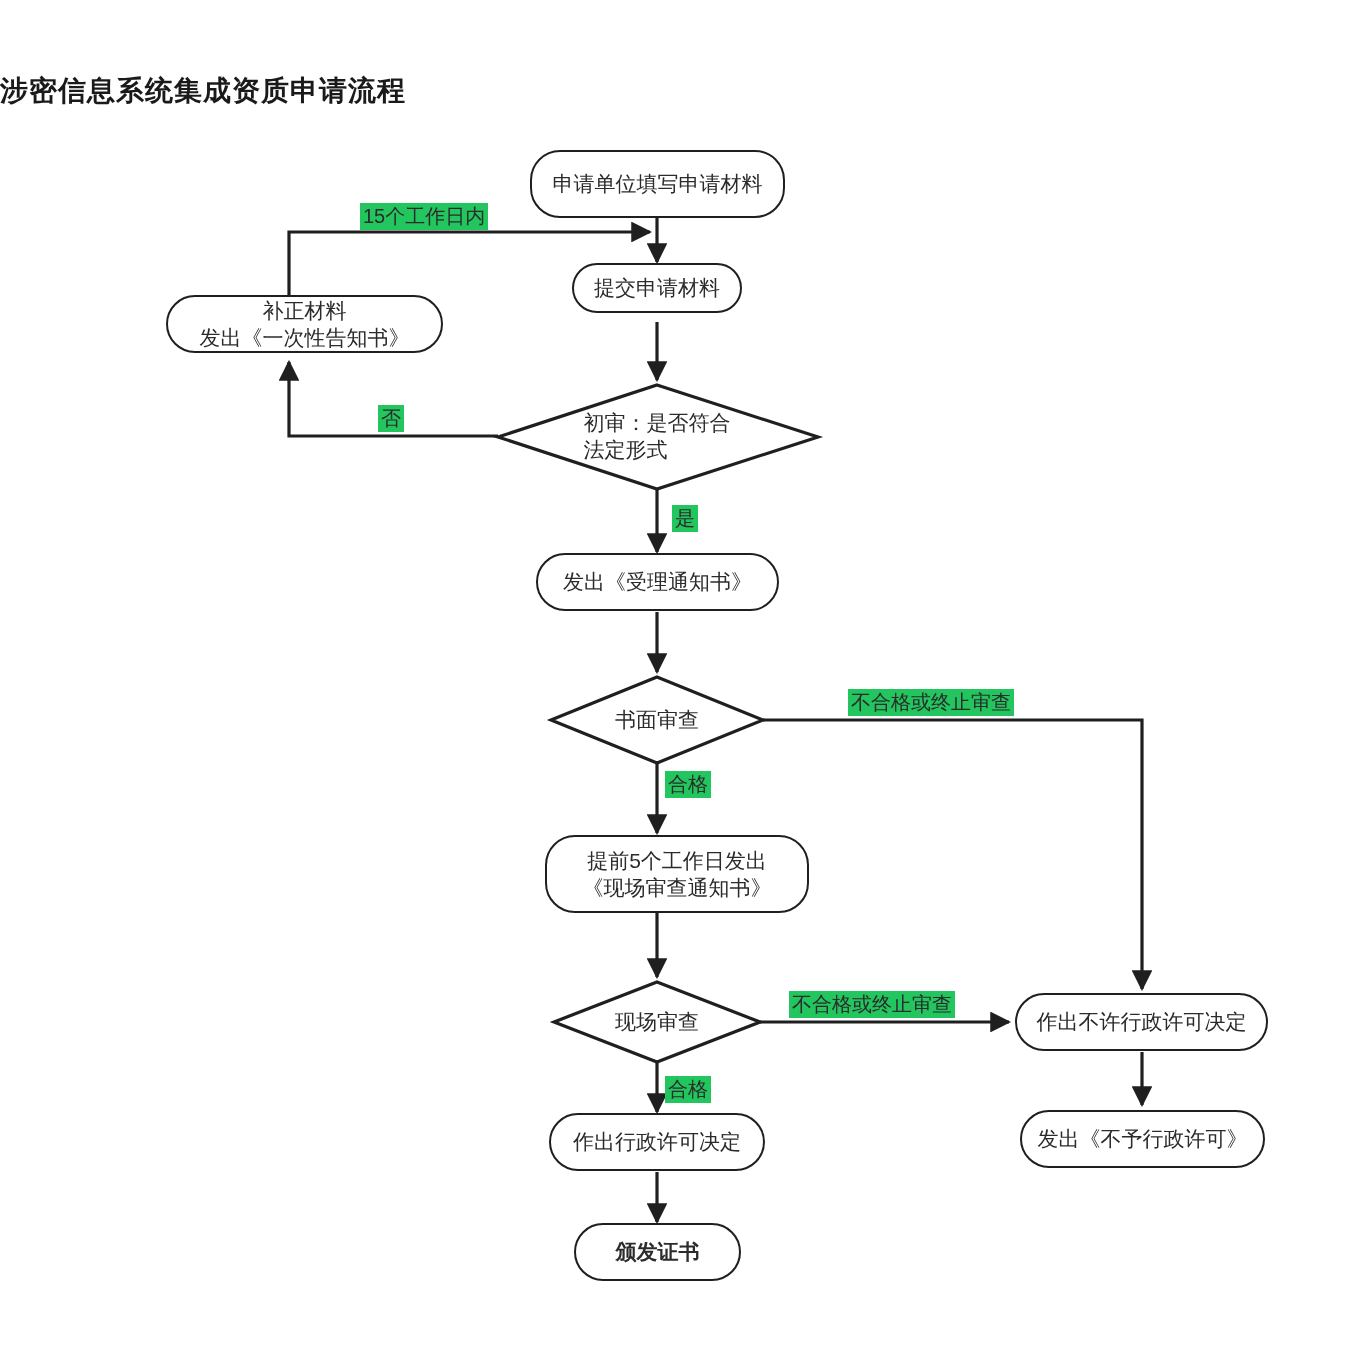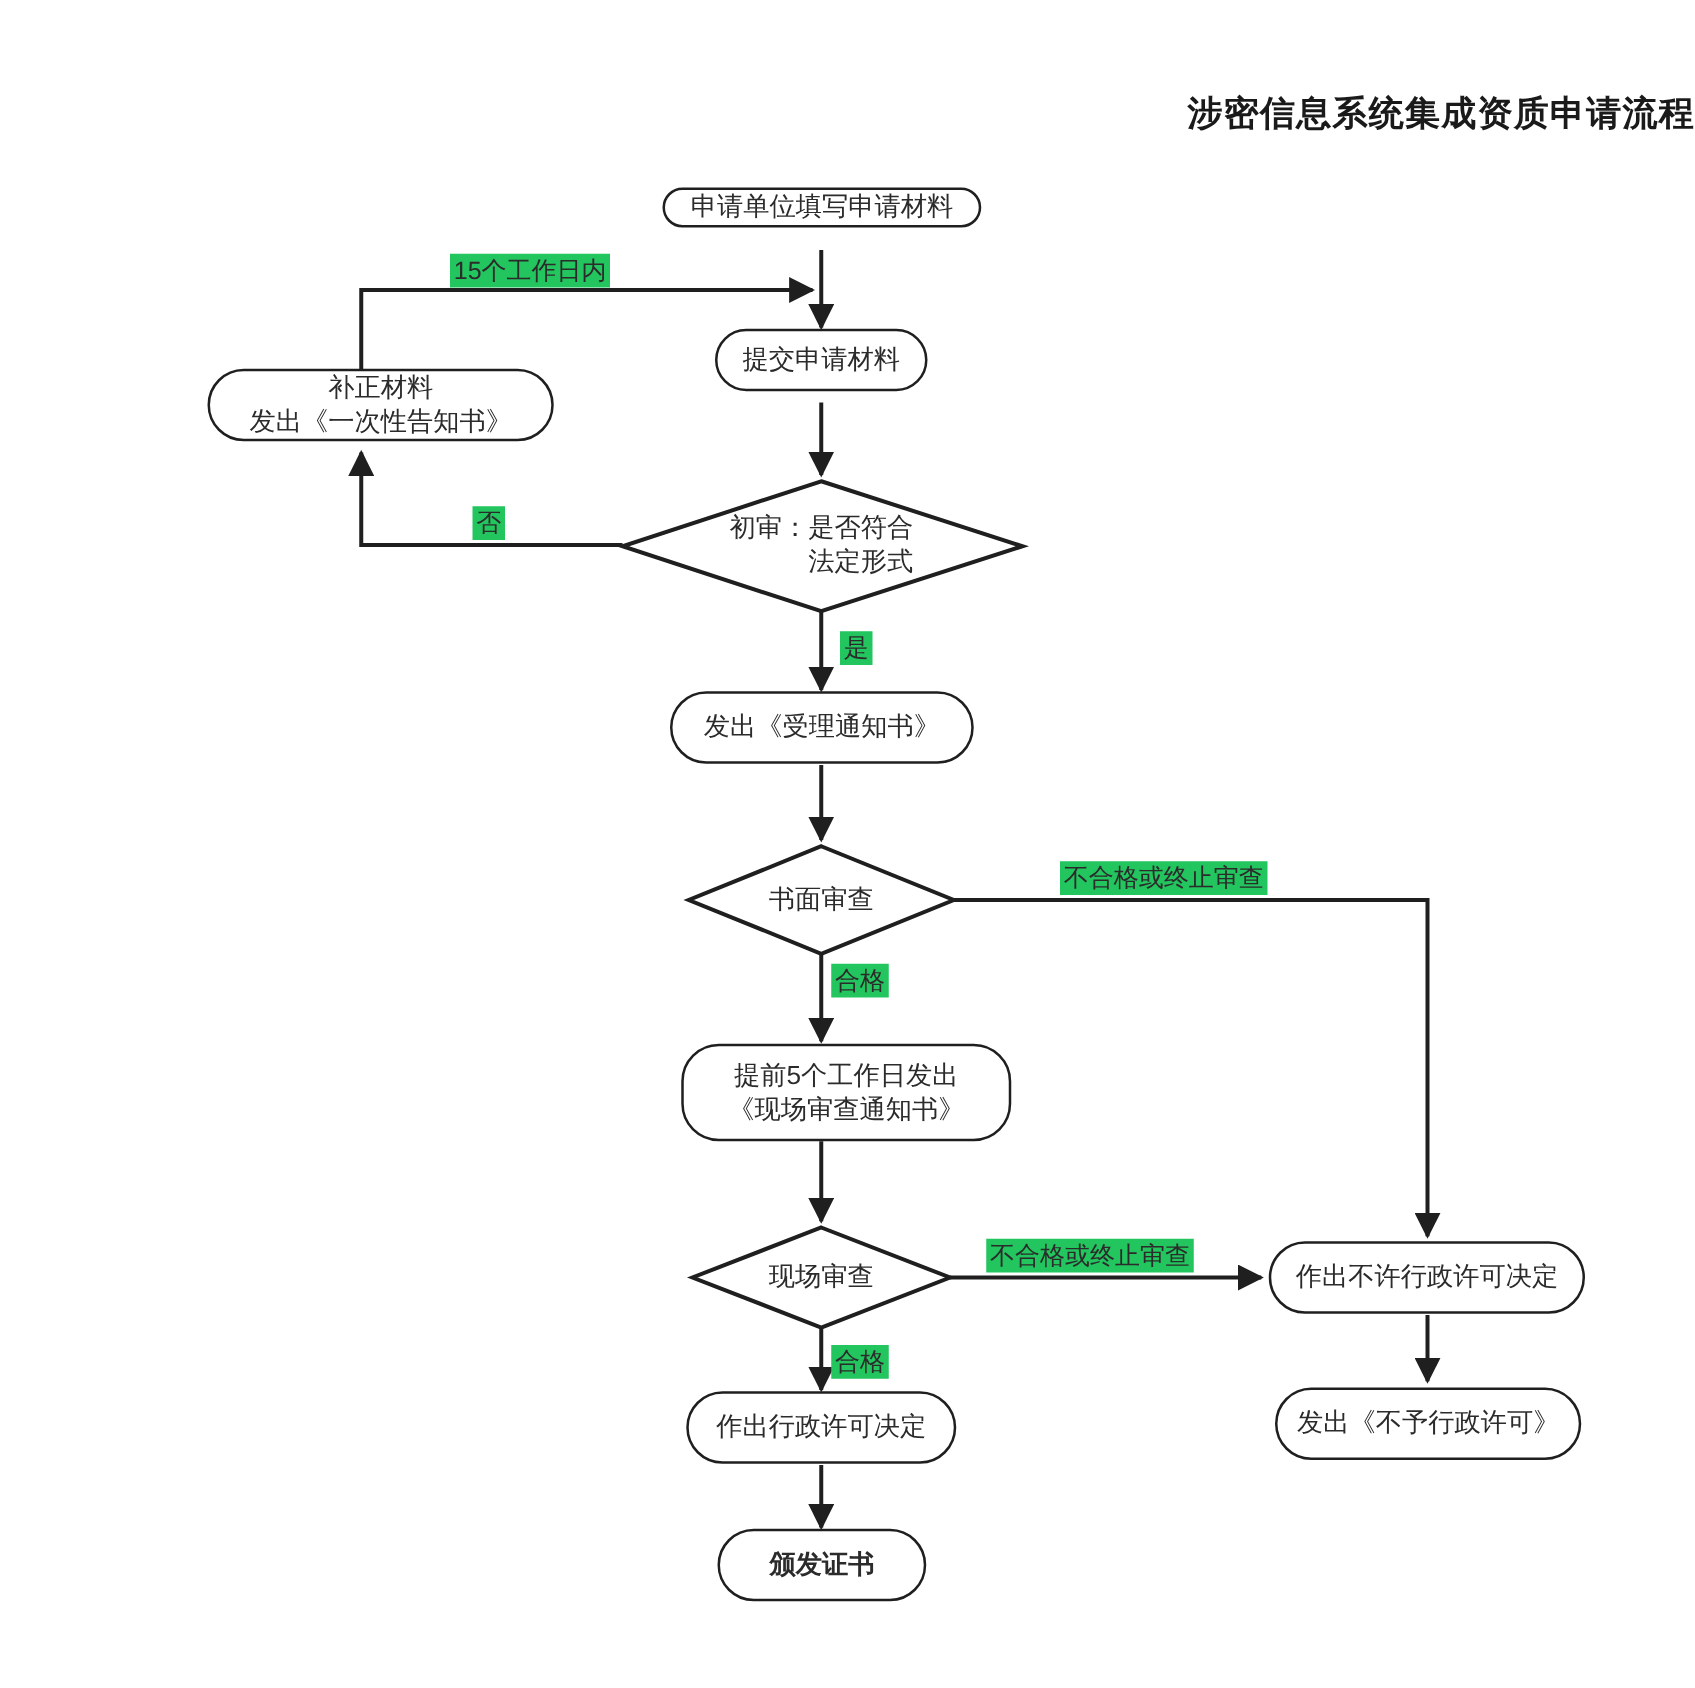--- a/index.html
+++ b/index.html
@@ -22,21 +22,21 @@
     left: 0;
     top: 0;
     width: 1356px;
     height: 1350px;
   }
   .chart-title {
     position: absolute;
     left: 0;
     top: 72px;
     width: 1356px;
-    text-align: right;
+    text-align: left;
     font-size: 28px;
     font-weight: bold;
     color: #1a1a1a;
     letter-spacing: 1px;
   }
   .node {
     position: absolute;
     box-sizing: border-box;
     display: flex;
     align-items: center;
@@ -53,21 +53,21 @@
   }
   .node-text {
     white-space: pre-line;
     padding: 0 8px;
   }
   .diamond-label {
     position: absolute;
     display: flex;
     align-items: center;
     justify-content: center;
-    text-align: right;
+    text-align: left;
     color: #2b2b2b;
     font-size: 21px;
     line-height: 1.30;
     white-space: pre-line;
     pointer-events: none;
   }
   .edge-label {
     position: absolute;
     color: #2b2b2b;
     font-size: 20px;
@@ -116,21 +116,21 @@
       <path d="M 657 1172 L 657 1222" marker-end="url(#arrow)"></path>
 
       <path d="M 1142 1052 L 1142 1105" marker-end="url(#arrow)"></path>
 
       <polygon points="657,385 818,437 657,489 498,437" fill="#ffffff" stroke-width="3.2"></polygon>
       <polygon points="657,677 763,720 657,763 551,720" fill="#ffffff" stroke-width="3.2"></polygon>
       <polygon points="657,982 760,1022 657,1062 554,1022" fill="#ffffff" stroke-width="3.2"></polygon>
     </g>
   </svg>
 
-  <div class="node rounded" style="left:530px; top:150px; width:255px; height:32px;">
+  <div class="node rounded" style="left:530px; top:150px; width:255px; height:68px;">
     <span class="node-text">申请单位填写申请材料</span>
   </div>
 
   <div class="node rounded" style="left:572px; top:263px; width:170px; height:50px;">
     <span class="node-text">提交申请材料</span>
   </div>
 
   <div class="node rounded" style="left:166px; top:295px; width:277px; height:58px;">
     <span class="node-text">补正材料
 发出《一次性告知书》</span>

